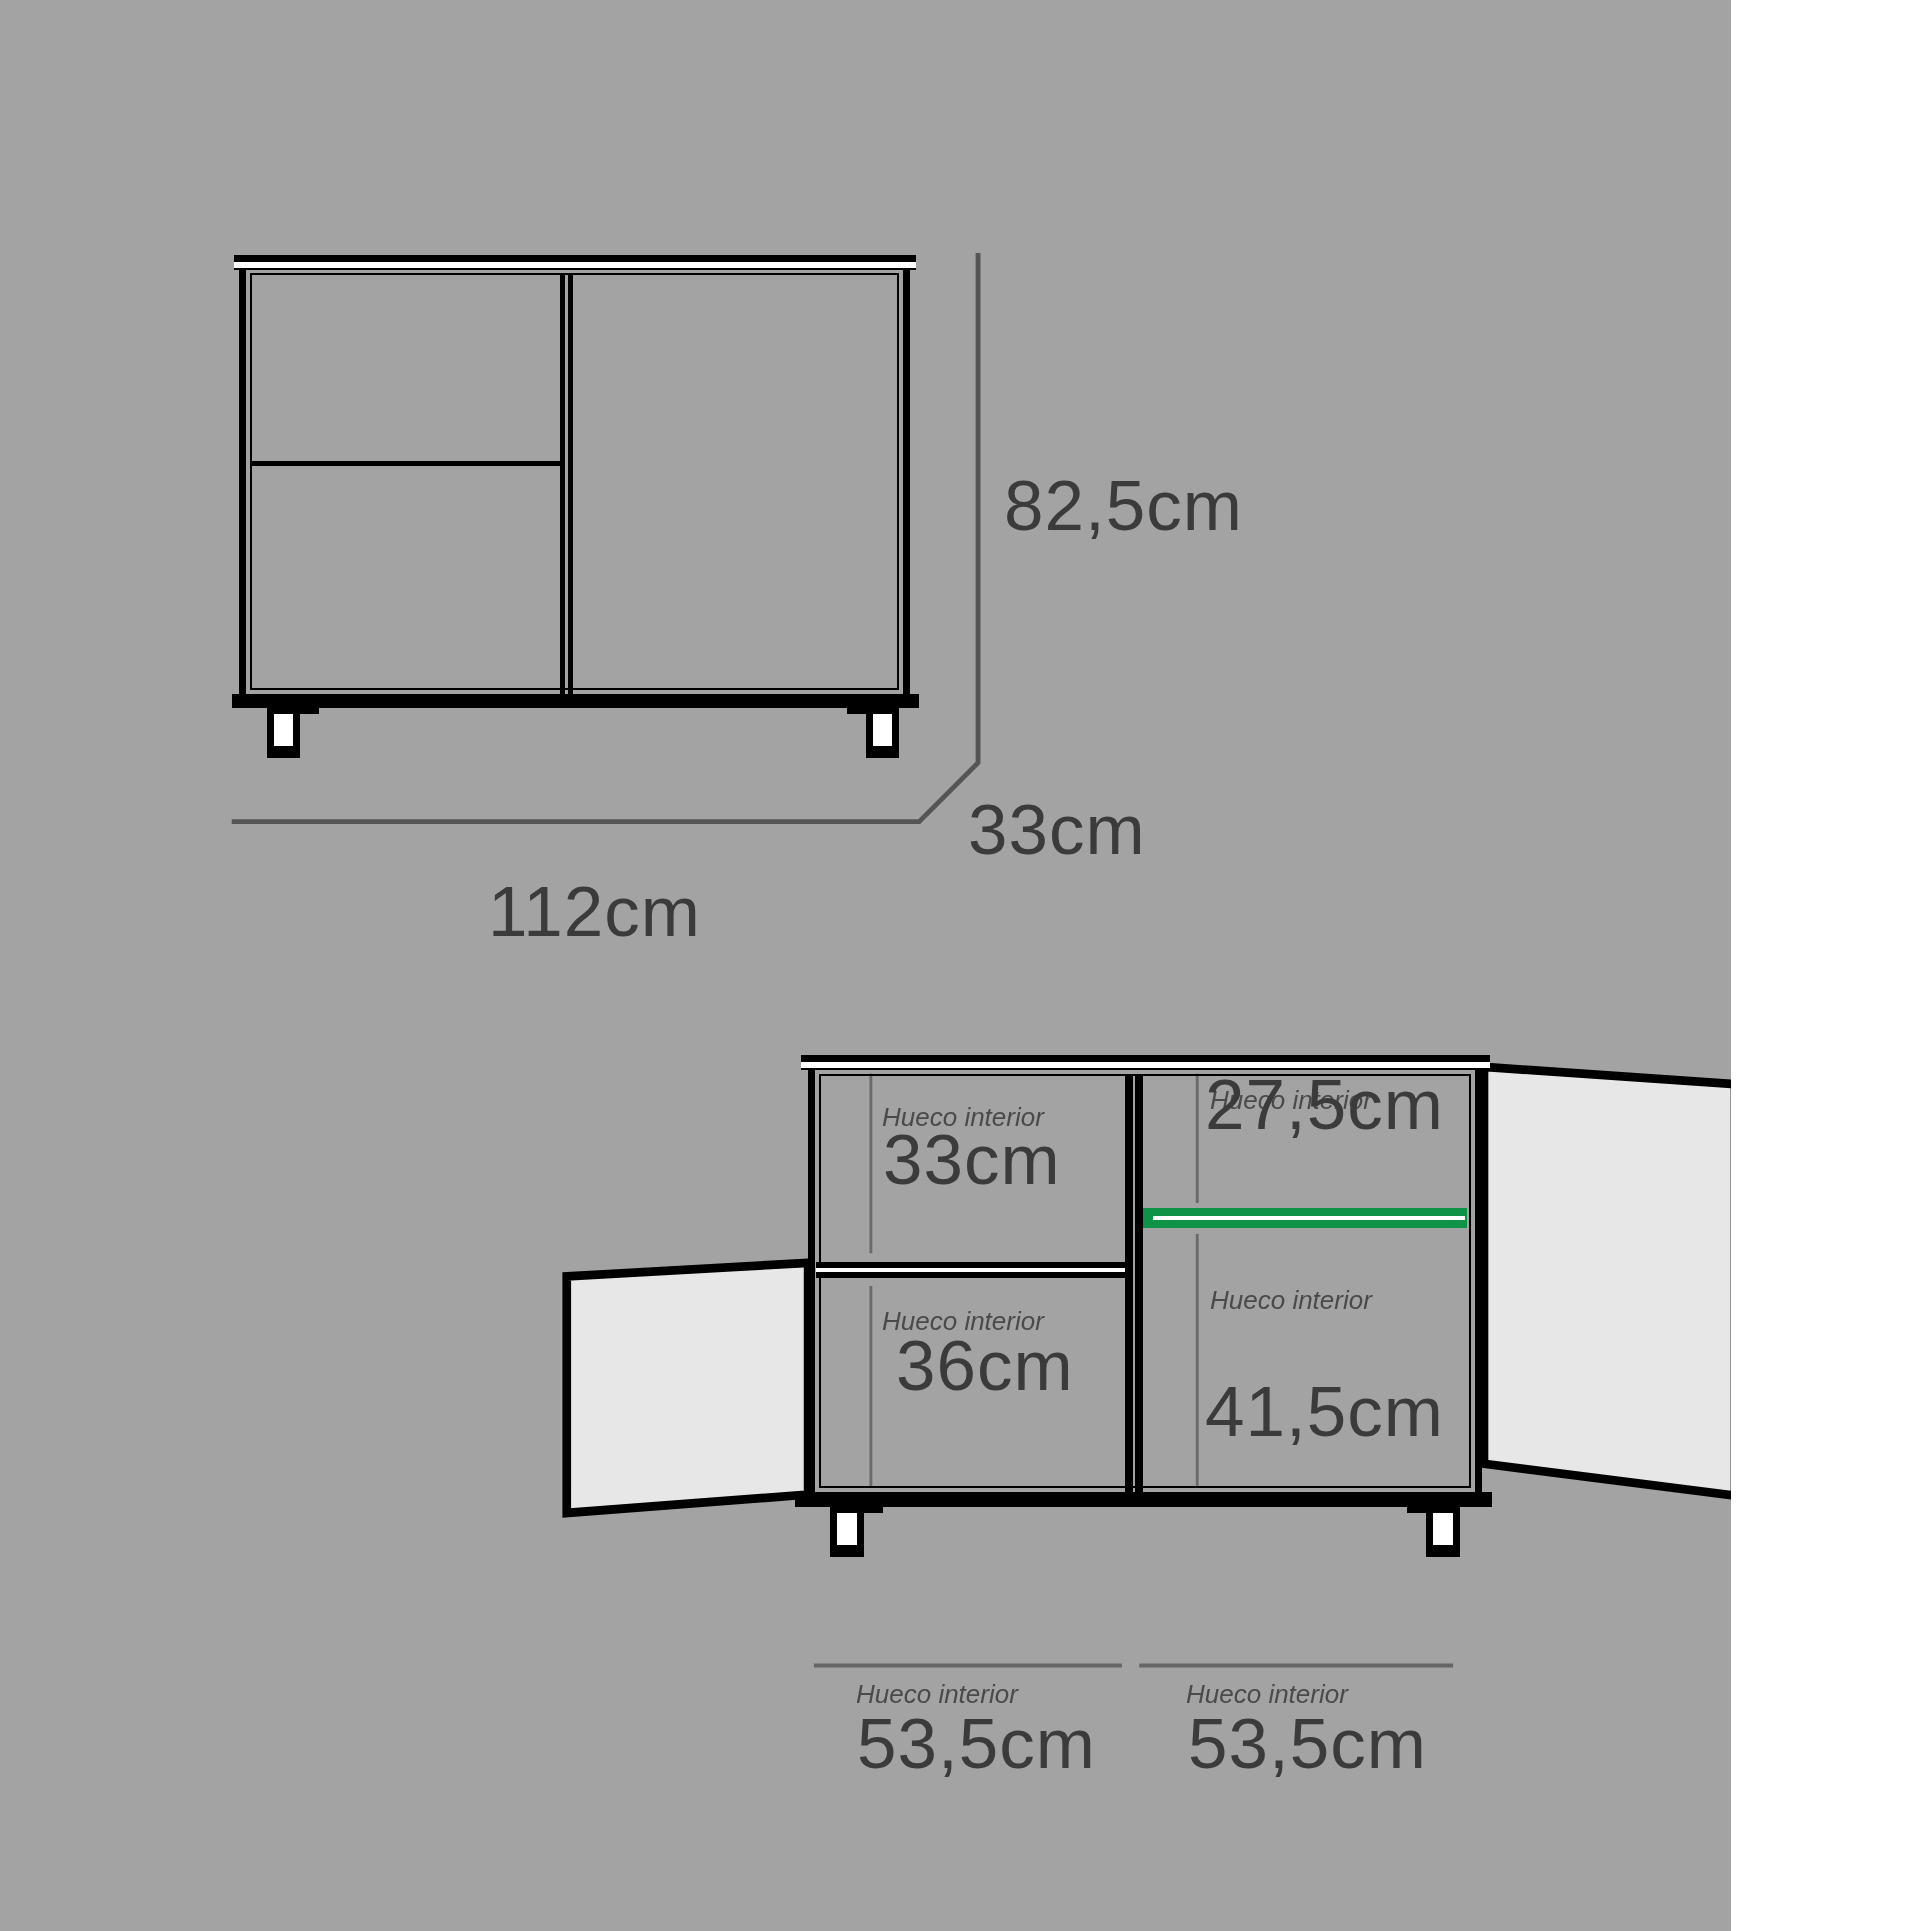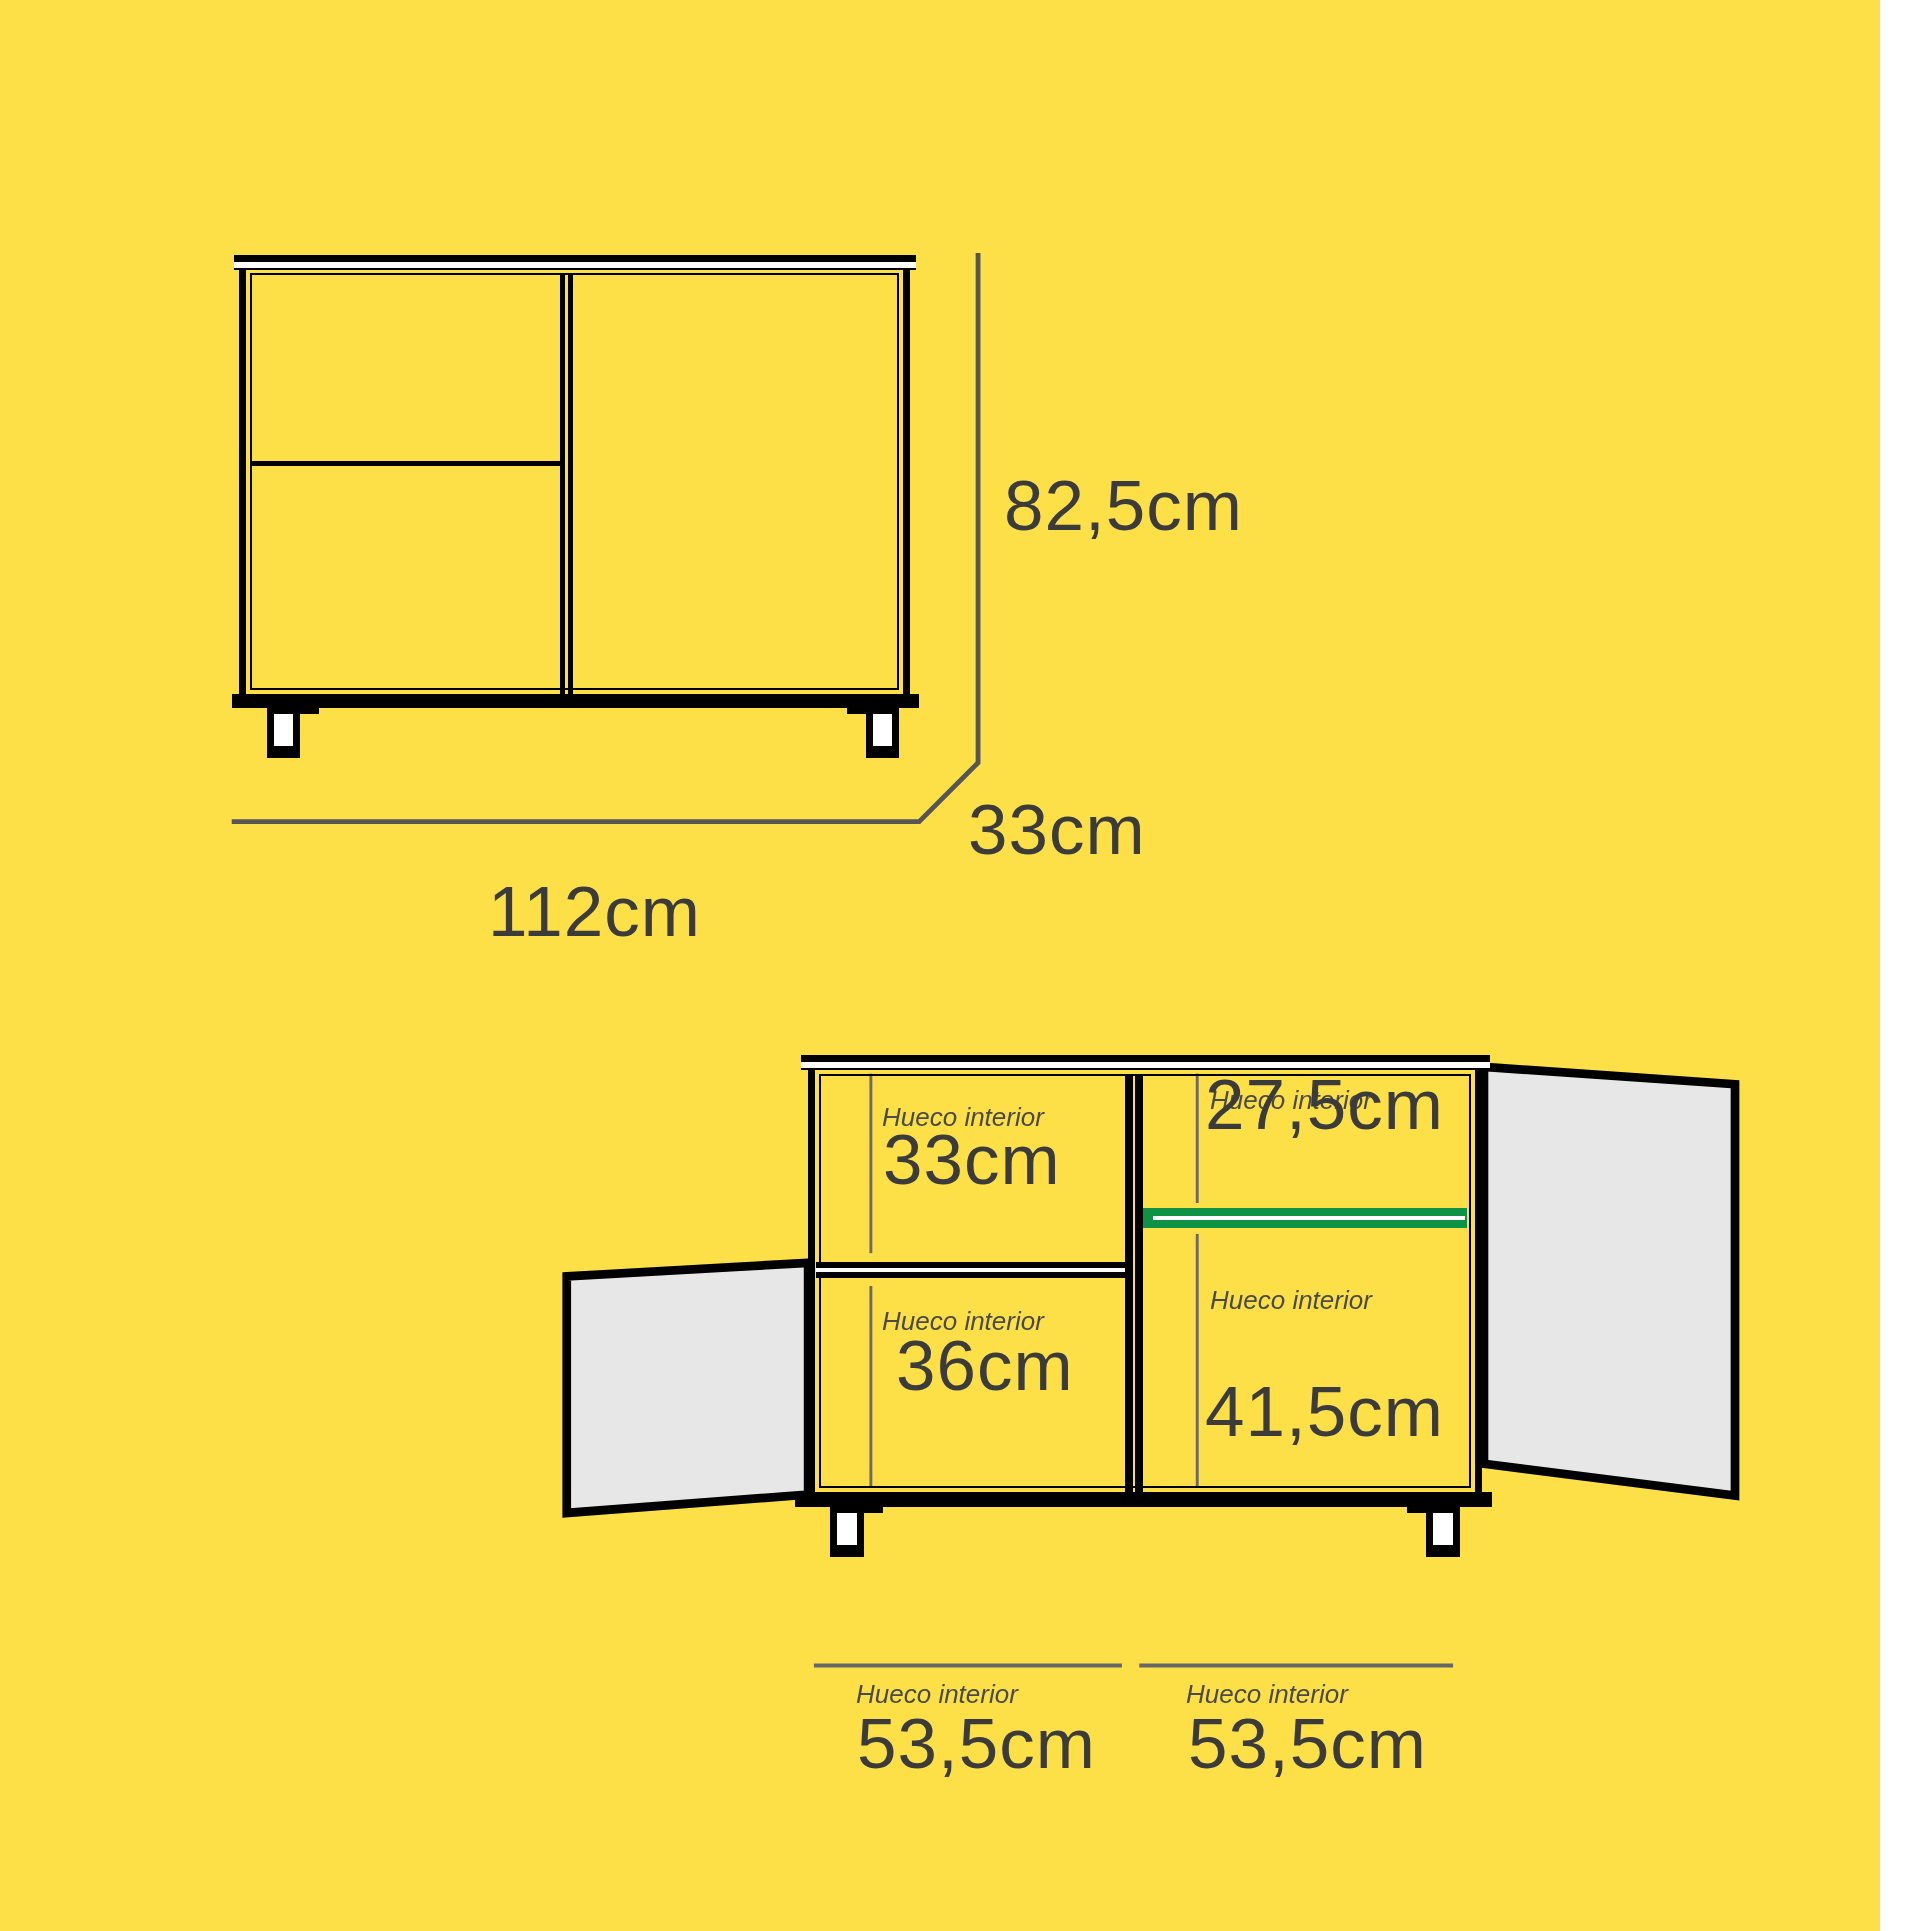--- a/index.html
+++ b/index.html
@@ -1,17 +1,17 @@
 <!DOCTYPE html>
 <html><head>
 <meta charset="utf-8">
 <style>
   html,body{margin:0;padding:0;background:#fff;}
   #canvas{
-    position:relative;width:1880px;height:1931px;background:#fde047;overflow:hidden;
+    position:relative;width:1731px;height:1931px;background:#a3a3a3;overflow:hidden;
     font-family:"Liberation Sans",sans-serif;
   }
   .abs{position:absolute;}
   svg.layer{position:absolute;left:0;top:0;pointer-events:none;}
   
   .num{
     position:absolute;font-size:71px;line-height:1;color:#3b3b3b;
     letter-spacing:1px;white-space:nowrap;font-family:"Liberation Sans",sans-serif;
   }
   

